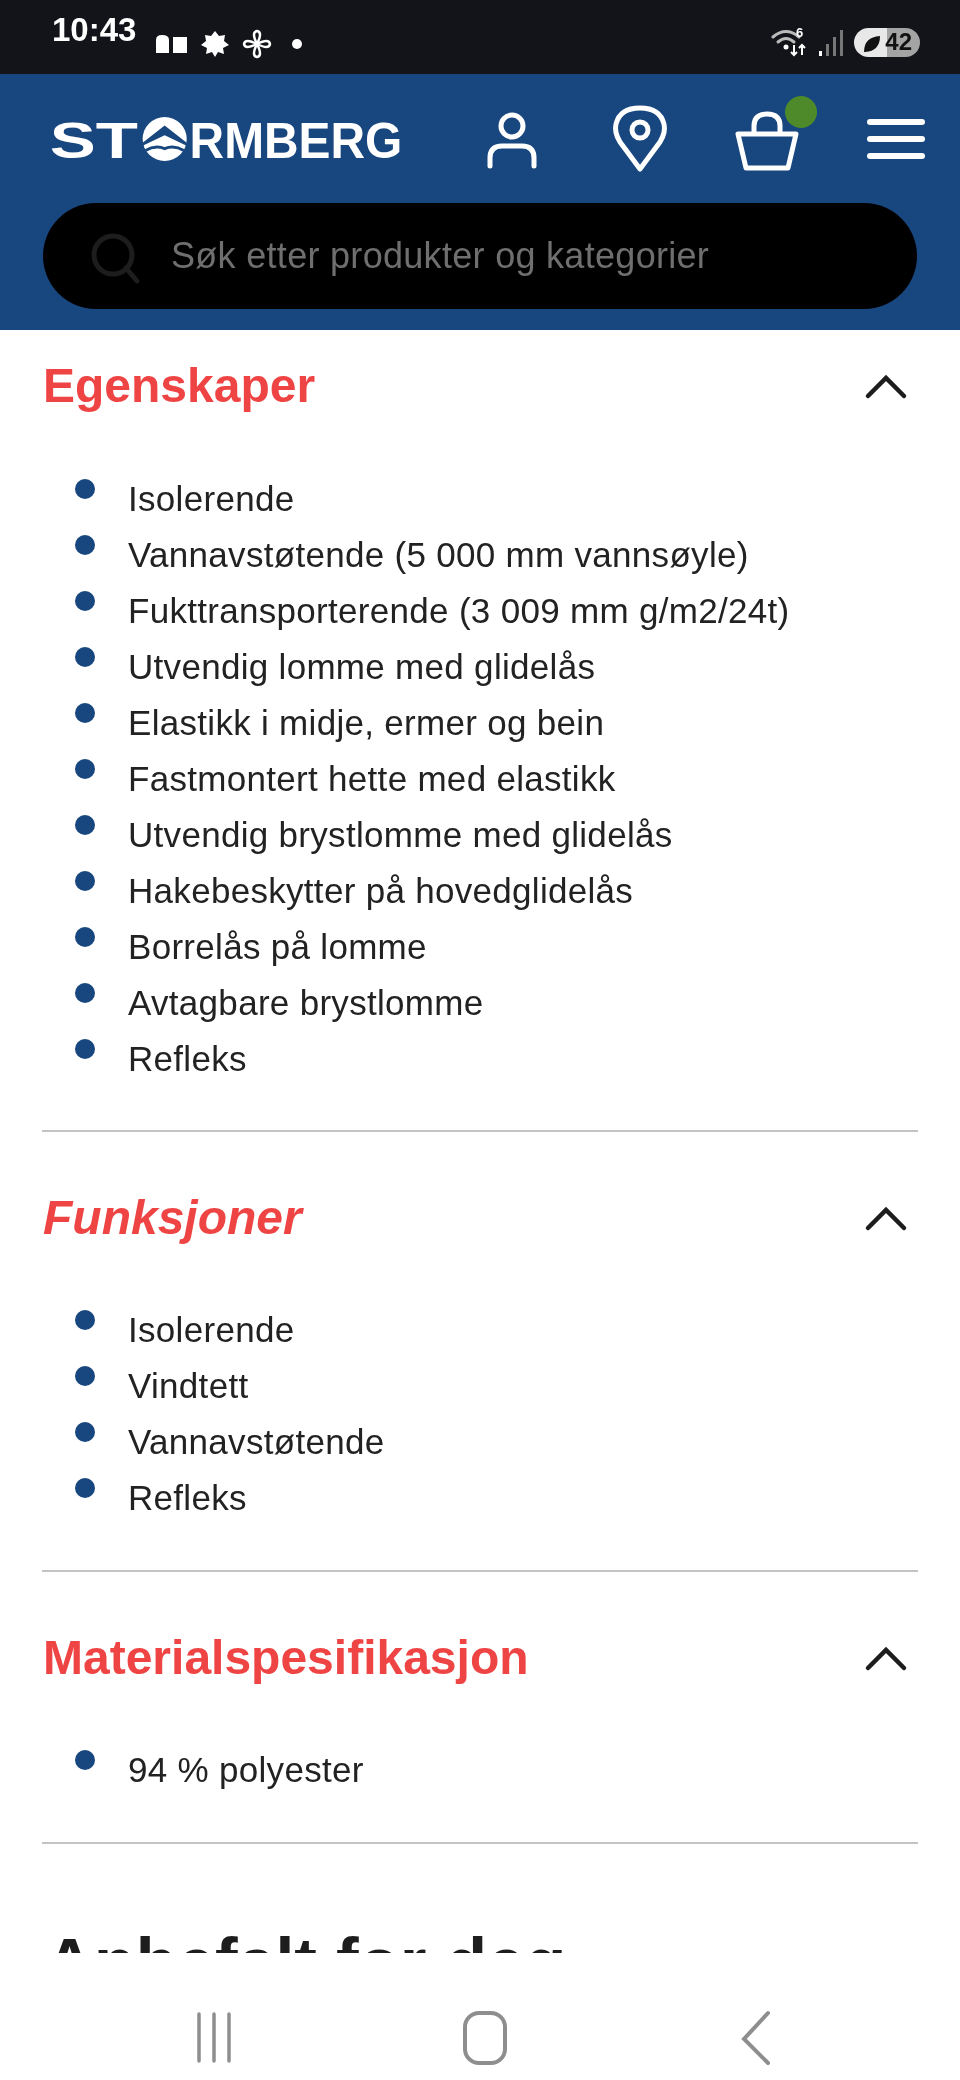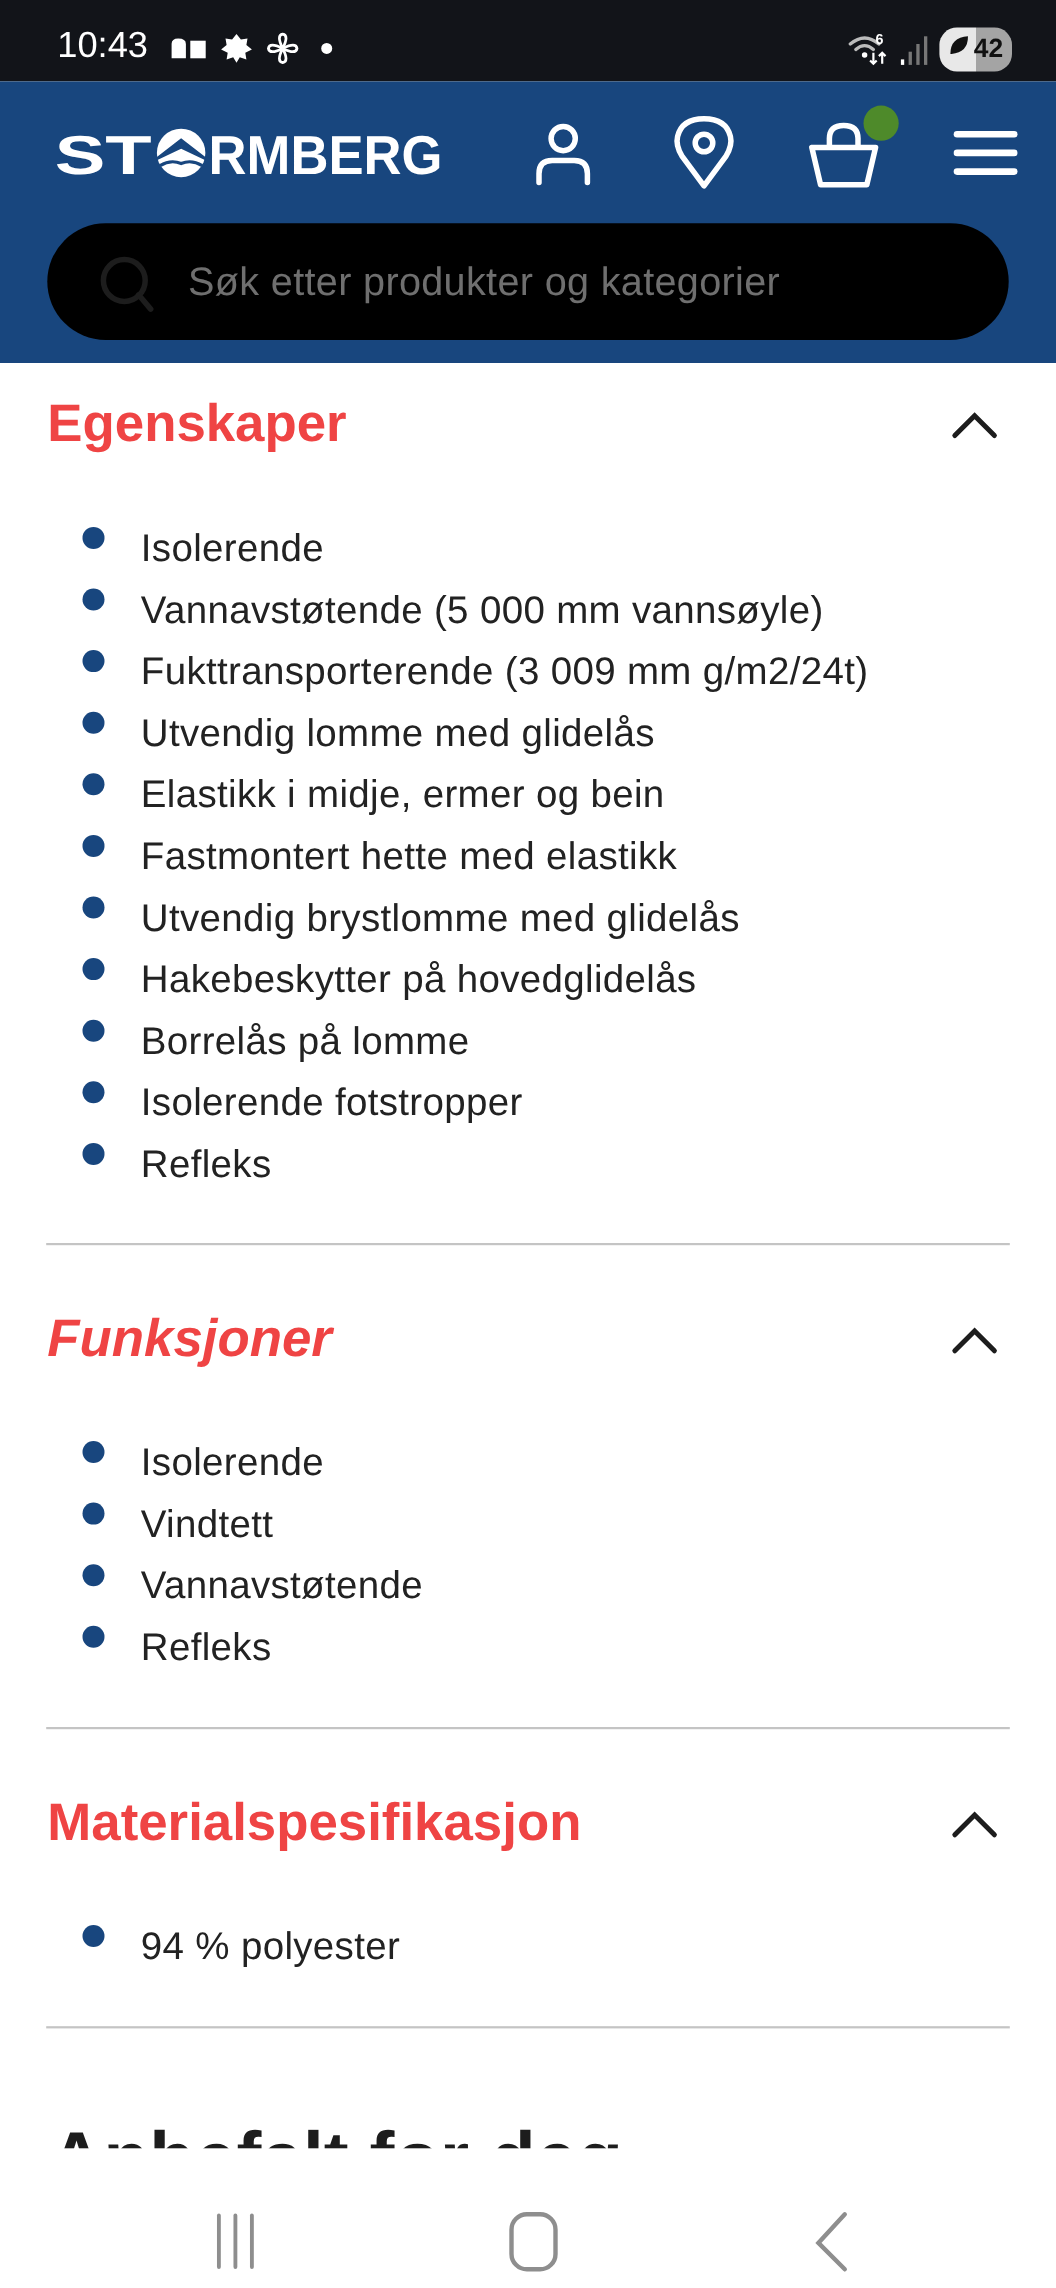--- a/index.html
+++ b/index.html
@@ -1,24 +1,24 @@
 <!DOCTYPE html>
 <html><head>
 <meta charset="utf-8">
 <style>
   html, body { margin:0; padding:0; }
   body { width:960px; height:2080px; position:relative; overflow:hidden; background:#ffffff; font-family:"Liberation Sans", sans-serif; color:#222; }
   .abs { position:absolute; }
 
   
   .statusbar { left:0; top:0; width:960px; height:74px; background:#121419; color:#fff; }
-  .sb-time { left:52px; top:22px; font-size:33px; font-weight:normal; letter-spacing:0px; }
+  .sb-time { left:52px; top:11px; font-size:33px; font-weight:bold; letter-spacing:0px; }
   .sb-icons-left { left:155px; top:28px; display:flex; gap:10px; align-items:center; }
   .sb-right { right:40px; top:25px; display:flex; align-items:center; gap:8px; }
-  .battery { width:66px; height:40px; border-radius:16px; background:linear-gradient(90deg,#e8e8e8 0 50%, #a4a4a4 50% 100%); color:#111; font-weight:bold; font-size:24px; display:flex; align-items:center; justify-content:flex-end; padding-right:8px; box-sizing:border-box; position:relative; }
+  .battery { width:66px; height:29px; border-radius:16px; background:linear-gradient(90deg,#e8e8e8 0 50%, #a4a4a4 50% 100%); color:#111; font-weight:bold; font-size:24px; display:flex; align-items:center; justify-content:flex-end; padding-right:8px; box-sizing:border-box; position:relative; }
   .battery .leaf { position:absolute; left:8px; top:6px; }
 
   
   .header { left:0; top:74px; width:960px; height:256px; background:#18467E; }
   .logo { left:42px; top:117px; height:46px; }
   .hicon { position:absolute; }
   .cart-dot { position:absolute; left:785px; top:96px; width:32px; height:32px; border-radius:50%; background:#4E8A2A; }
 
   .search { left:43px; top:203px; width:874px; height:106px; background:#000000; border-radius:53px; }
   .search-icon { position:absolute; left:46px; top:28px; }
@@ -169,21 +169,21 @@
     <li class="li">
         <span class="bullet"></span>
         <span class="li-text">Hakebeskytter på hovedglidelås</span>
       </li>
     <li class="li">
         <span class="bullet"></span>
         <span class="li-text">Borrelås på lomme</span>
       </li>
     <li class="li">
         <span class="bullet"></span>
-        <span class="li-text">Isolerende fotstropper</span>
+        <span class="li-text">Avtagbare brystlomme</span>
       </li>
     <li class="li">
         <span class="bullet"></span>
         <span class="li-text">Refleks</span>
       </li>
   </ul>
   <div class="divider" style="top:1130px;"></div>
 </div>
 
 <div>

